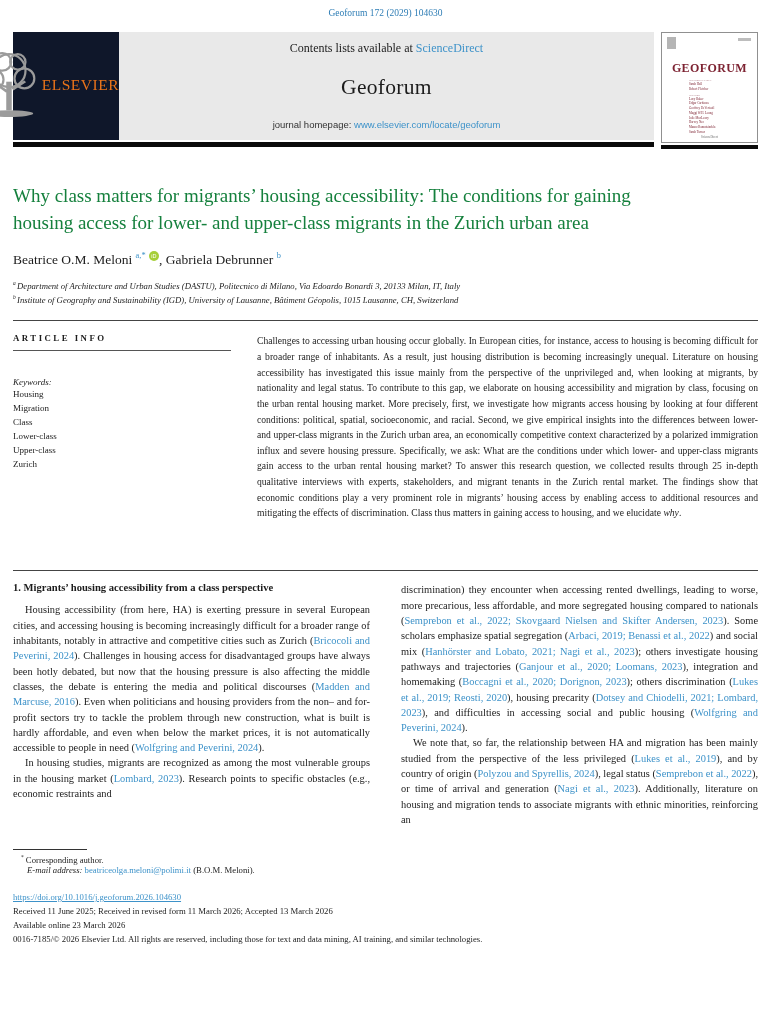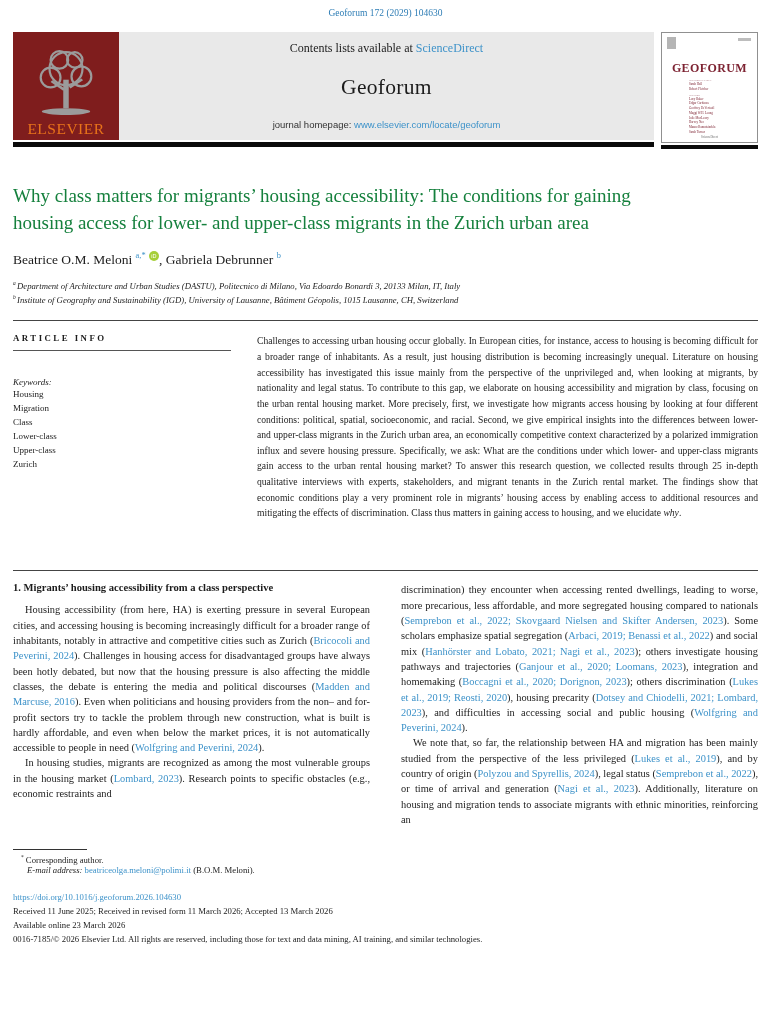--- a/index.html
+++ b/index.html
@@ -15,21 +15,21 @@
     width:771px;height:1024px;overflow:hidden;margin:0 auto;
     font-family:"Liberation Serif","DejaVu Serif",serif;
     color:var(--ink);
   }
   .page{padding:8px 13px 0 13px;position:relative;}
   .top-citation{text-align:center;font-size:9.5px;color:#2e7db5;}
   
   .header-row{display:flex;margin-top:14px;align-items:stretch;}
   .header-main{flex:1;display:flex;flex-direction:column;}
   .header-main-inner{display:flex;height:108px;}
-  .elsevier-logo{width:106px;display:flex;flex-direction:column;align-items:center;justify-content:flex-end;padding-bottom:2px;background:#7f1d1d;}
+  .elsevier-logo{width:106px;display:flex;align-items:center;justify-content:flex-end;padding-bottom:2px;background:#0f172a;}
   .elsevier-logo svg{width:66px;height:74px;display:block;}
   .elsevier-word{font-family:"Liberation Serif",serif;color:var(--orange);font-size:15.5px;letter-spacing:0.5px;}
   .gray-box{flex:1;background:var(--gray-box);display:flex;flex-direction:column;justify-content:space-between;text-align:center;padding:9px 6px 10px 6px;}
   .contents-line{font-size:12px;}
   .journal-name{font-size:21.5px;letter-spacing:0.3px;}
   .homepage-line{font-family:"Liberation Sans","DejaVu Sans",sans-serif;font-size:9.5px;color:#333;}
   .black-rule{height:5px;background:#0a0a0a;margin-top:2px;}
   .cover-wrap{width:97px;margin-left:7px;display:flex;flex-direction:column;}
   .cover{border:1px solid #909090;background:#fff;height:111px;position:relative;padding:4px 5px;}
   .cover-minilogo{width:9px;height:12px;background:#b5b5b5;}
@@ -57,21 +57,21 @@
   .section-heading{font-size:10.6px;font-weight:bold;margin-bottom:9px;}
   .para{font-size:10.4px;line-height:1.47;text-align:justify;}
   .para.indent{text-indent:12px;}
   .bodycol .para + .para{margin-top:0;}
   
   .footnote{margin-top:22px;font-size:8.7px;}
   .footnote-rule{width:74px;border-top:1px solid #333;margin-bottom:4px;}
   .footnote-line1{padding-left:8px;}
   .footnote-line2{padding-left:14px;}
   .footer{margin-top:16px;font-size:8.7px;line-height:1.6;}
-  .footer .link{color:var(--link);}
+  .footer .link{color:var(--link);text-decoration:underline;}
   
   .seg-cite{color:var(--link);}
   .seg-i{font-style:italic;}
   .seg-sup{vertical-align:super;font-size:0.62em;}
   .seg-supb{vertical-align:super;font-size:0.62em;color:var(--link);}
   .orcid-icon{display:inline-block;width:10px;height:10px;border-radius:50%;background:#a6ce39;color:#fff;
     font-size:5.5px;line-height:10px;text-align:center;font-family:"Liberation Sans",sans-serif;
     vertical-align:super;font-style:normal;}
 </style>
 </head>

